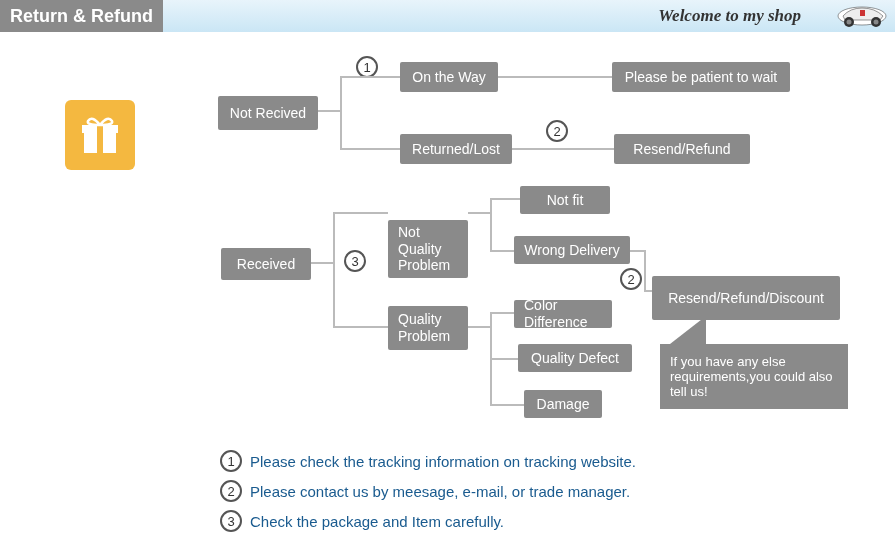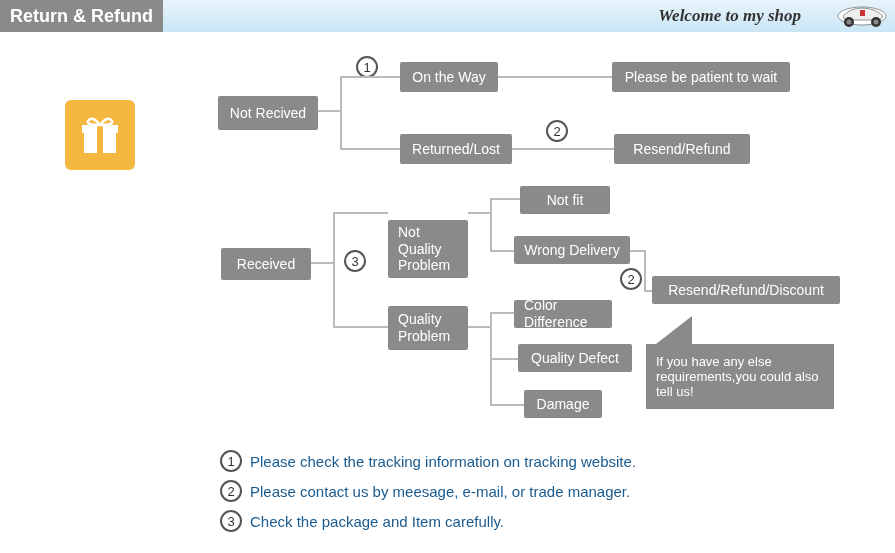--- a/index.html
+++ b/index.html
@@ -14,21 +14,21 @@
 .sidebar { position: absolute; left: 20px; top: 100px; width: 160px; text-align: center; }
 .gift-icon { width: 70px; height: 70px; background: #f4b840; border-radius: 6px; margin: 0 auto 15px; display: flex; align-items: center; justify-content: center; }
 .sidebar-title { color: #1a5b8f; font-size: 18px; font-weight: bold; }
 
 .node { position: absolute; background: #8a8a8a; color: #fff; font-size: 14px; padding: 8px 10px; border-radius: 2px; display: flex; align-items: center; justify-content: center; text-align: left; line-height: 1.2; }
 
 .step-marker { position: absolute; width: 22px; height: 22px; border: 2px solid #555; border-radius: 50%; display: flex; align-items: center; justify-content: center; font-size: 13px; color: #333; background: #fff; }
 
 .connector { position: absolute; border-color: #bbb; border-style: solid; border-width: 0; }
 
-.speech { position: absolute; background: #8a8a8a; color: #fff; font-size: 13px; padding: 10px; }
+.speech { position: absolute; background: #8a8a8a; color: #fff; font-size: 13px; padding: 10px; margin-left: 14px; }
 .speech-tail { position: absolute; width: 0; height: 0; border-style: solid; }
 
 .footer-notes { position: absolute; left: 220px; top: 450px; }
 .note-row { display: flex; align-items: center; margin-bottom: 8px; color: #1a5b8f; font-size: 15px; }
 .note-marker { width: 22px; height: 22px; border: 2px solid #555; border-radius: 50%; display: flex; align-items: center; justify-content: center; font-size: 13px; color: #333; margin-right: 8px; flex-shrink: 0; }
 </style>
 </head>
 <body>
 
 <div class="header">
@@ -70,21 +70,21 @@
 <div class="node" style="left:388px; top:306px; width:80px; height:44px;">Quality Problem</div>
 
 <div class="node" style="left:520px; top:186px; width:90px; height:28px; justify-content:center;">Not fit</div>
 <div class="node" style="left:514px; top:236px; width:116px; height:28px; justify-content:center;">Wrong Delivery</div>
 <div class="node" style="left:514px; top:300px; width:98px; height:28px; justify-content:center;">Color Difference</div>
 <div class="node" style="left:518px; top:344px; width:114px; height:28px; justify-content:center;">Quality Defect</div>
 <div class="node" style="left:524px; top:390px; width:78px; height:28px; justify-content:center;">Damage</div>
 
 <div class="node" style="left:612px; top:62px; width:178px; height:30px; justify-content:center;">Please be patient to wait</div>
 <div class="node" style="left:614px; top:134px; width:136px; height:30px; justify-content:center;">Resend/Refund</div>
-<div class="node" style="left:652px; top:276px; width:188px; height:28px; justify-content:center;">Resend/Refund/Discount</div>
+<div class="node" style="left:652px; top:276px; width:188px; height:44px; justify-content:center;">Resend/Refund/Discount</div>
 
 <div class="speech" style="left:646px; top:344px; width:188px;">
   <div class="speech-tail" style="top:-28px; left:10px; border-width:0 0 28px 36px; border-color:transparent transparent #8a8a8a transparent;"></div>
   <span>If you have any else requirements,you could also tell us!</span>
 </div>
 
 <div class="step-marker" style="left:356px; top:56px;">1</div>
 <div class="step-marker" style="left:546px; top:120px;">2</div>
 <div class="step-marker" style="left:344px; top:250px;">3</div>
 <div class="step-marker" style="left:620px; top:268px;">2</div>

